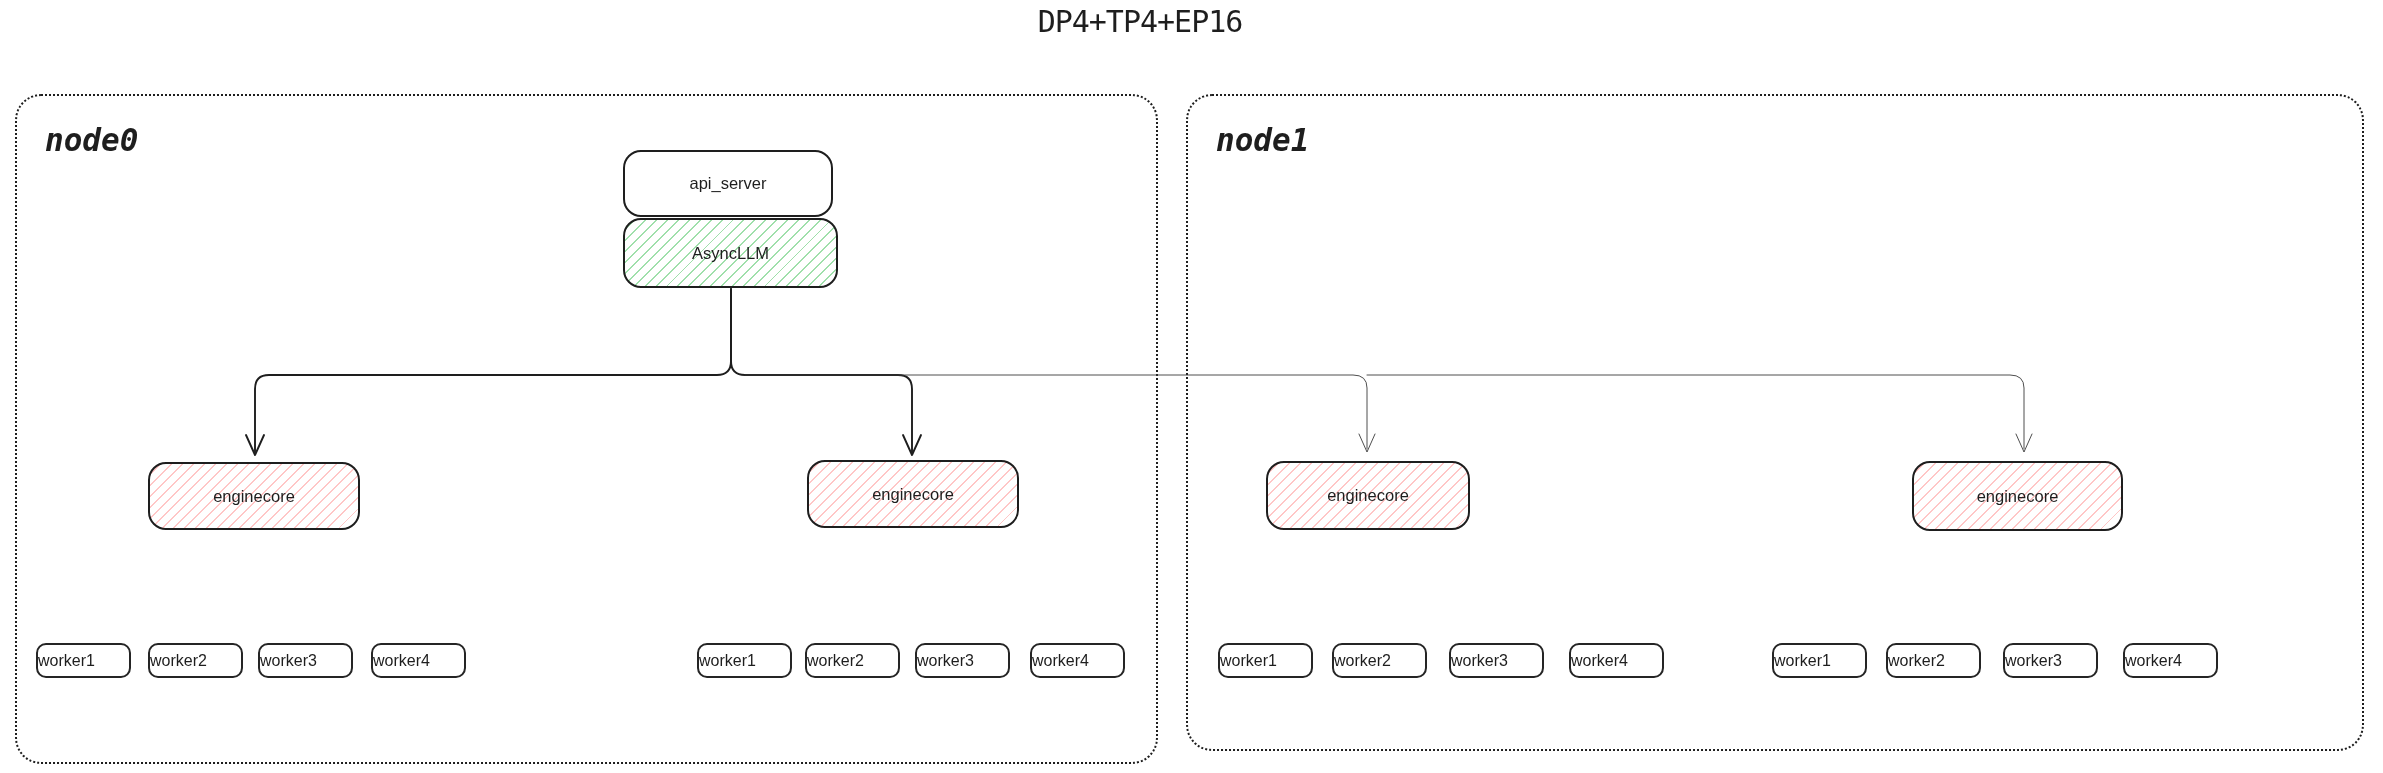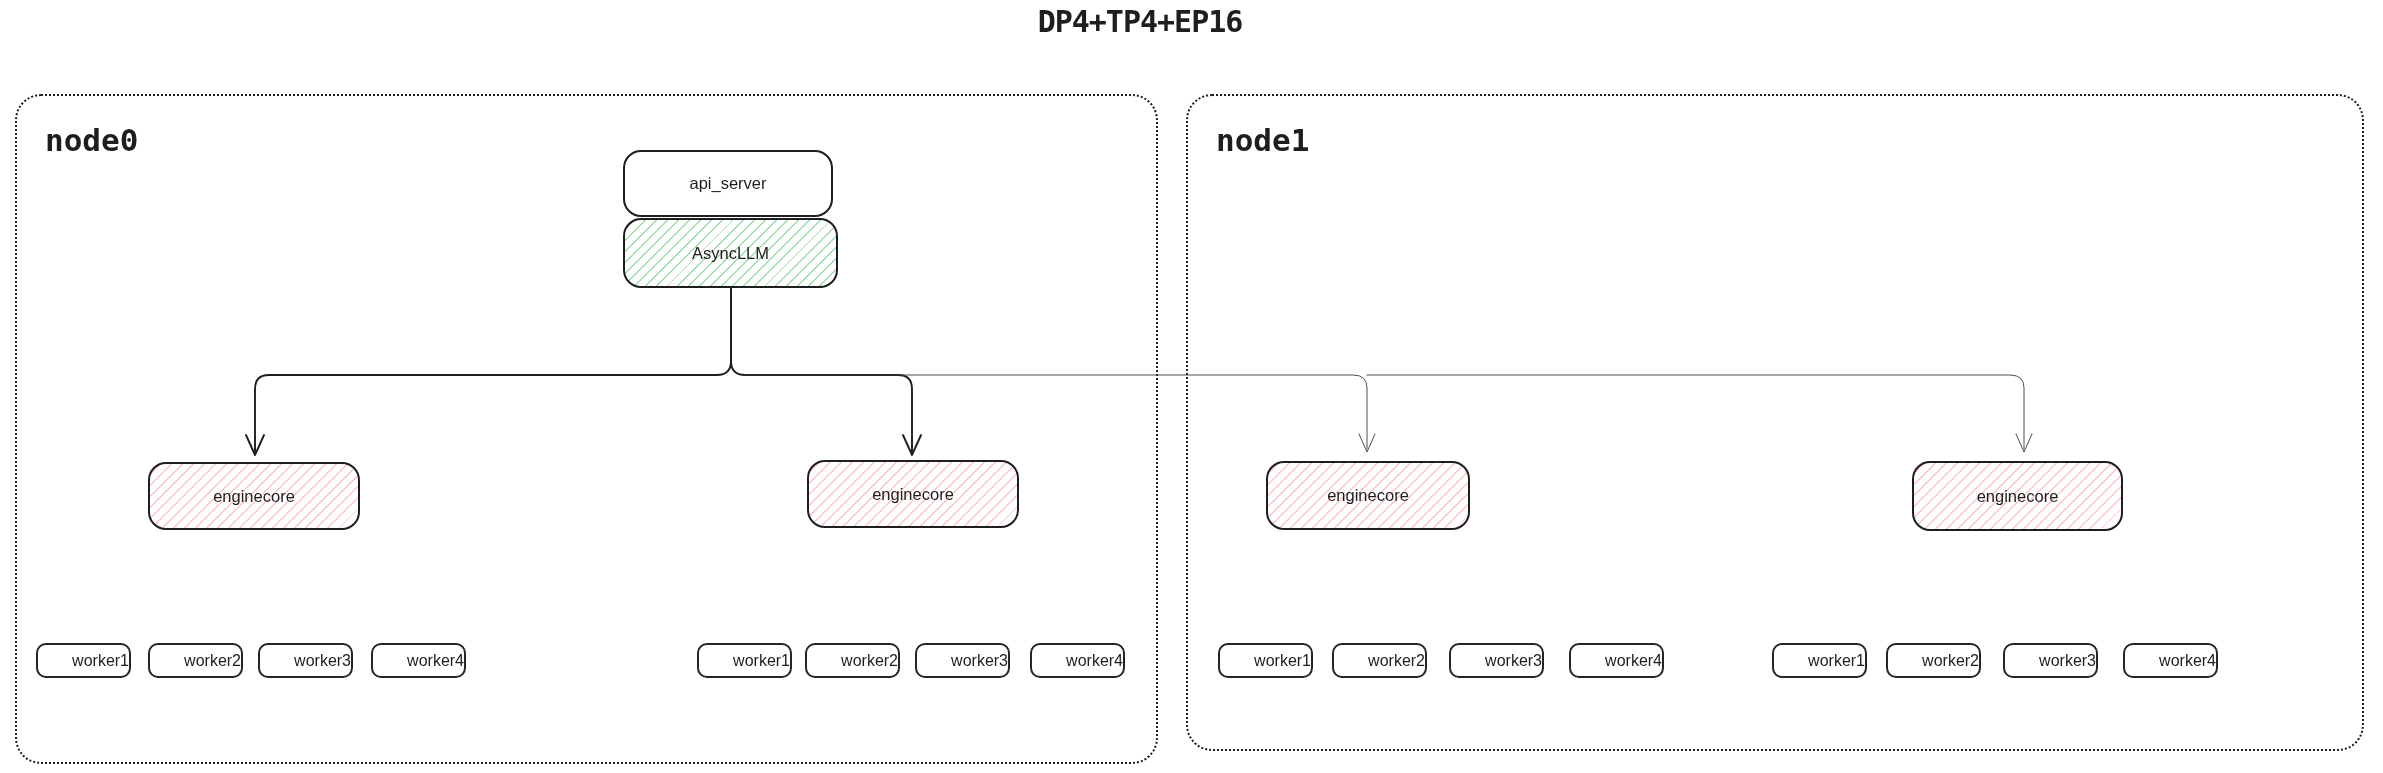--- a/index.html
+++ b/index.html
@@ -16,29 +16,30 @@
     overflow: hidden;
   }
   .title {
     position: absolute;
     left: 950px;
     top: 4px;
     width: 380px;
     text-align: center;
     font-family: "DejaVu Sans Mono", monospace;
     font-size: 30px;
-    font-weight: 700;
+    font-weight: 400;
     color: #1e1e1e;
     letter-spacing: -1px;
   }
   .node-frame {
     position: absolute;
     border: 2.3px dotted #1e1e1e;
     border-radius: 26px;
     background: transparent;
+    font-style: italic;
   }
   #node0 { left: 15px;   top: 94px; width: 1139px; height: 666px; }
   #node1 { left: 1186px; top: 94px; width: 1174px; height: 653px; }
   .node-label {
     position: absolute;
     left: 28px;
     top: 26px;
     font-family: "DejaVu Sans Mono", monospace;
     font-size: 31px;
     font-weight: 700;
@@ -77,26 +78,25 @@
   .worker {
     position: absolute;
     top: 643px;
     width: 95px;
     height: 35px;
     border: 2px solid #252525;
     border-radius: 10px;
     background: #ffffff;
     display: flex;
     align-items: center;
-    justify-content: flex-end;
+    justify-content: flex-start;
     font-size: 16px;
     color: #1e1e1e;
     z-index: 4;
     box-sizing: border-box;
-    padding-left: 30px;
   }
   .connector-svg {
     position: absolute;
     left: 0; top: 0;
     width: 2383px;
     height: 773px;
     z-index: 5;
     pointer-events: none;
   }
 </style>

